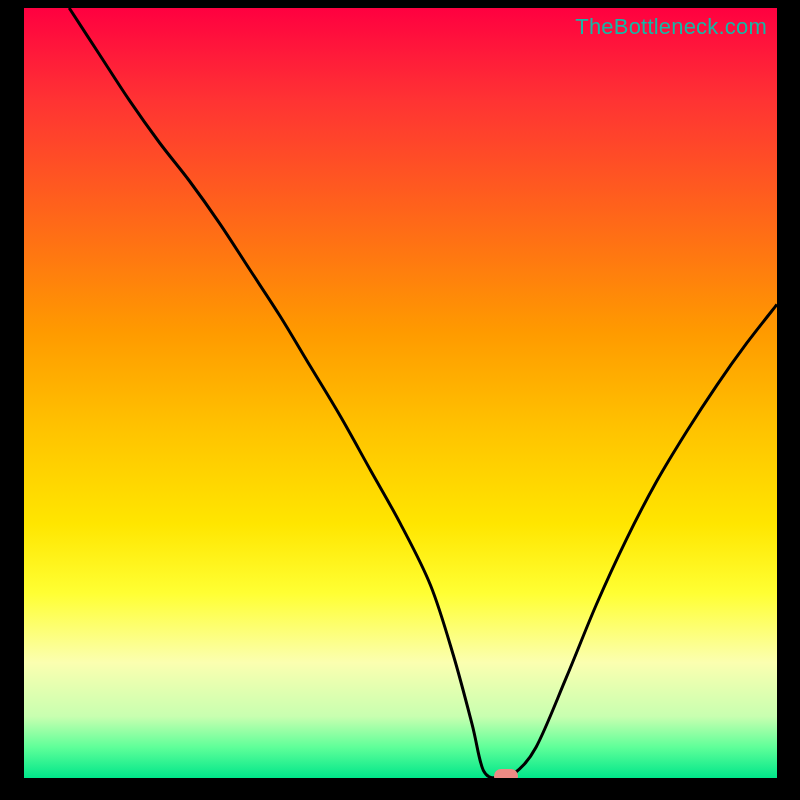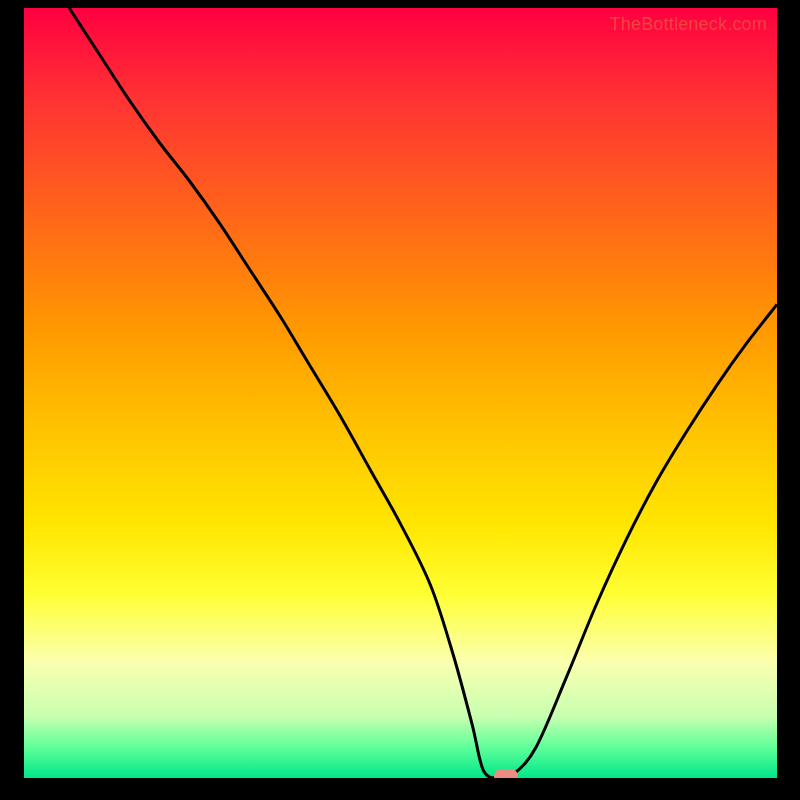--- a/index.html
+++ b/index.html
@@ -46,23 +46,23 @@
       #fbffb0 85%,
       #c8ffb0 92%,
       #5fff99 96%,
       #00e68a 100%
     );
   }
   .watermark {
     position: absolute;
     top: 6px;
     right: 10px;
-    color: #ef4444;
+    color: #14b8a6;
     font-family: Arial, Helvetica, sans-serif;
-    font-size: 18px;
+    font-size: 22px;
     font-weight: 400;
     letter-spacing: 0.2px;
     pointer-events: none;
     user-select: none;
   }
   svg.curve {
     position: absolute;
     left: 0;
     top: 0;
     width: 753px;

